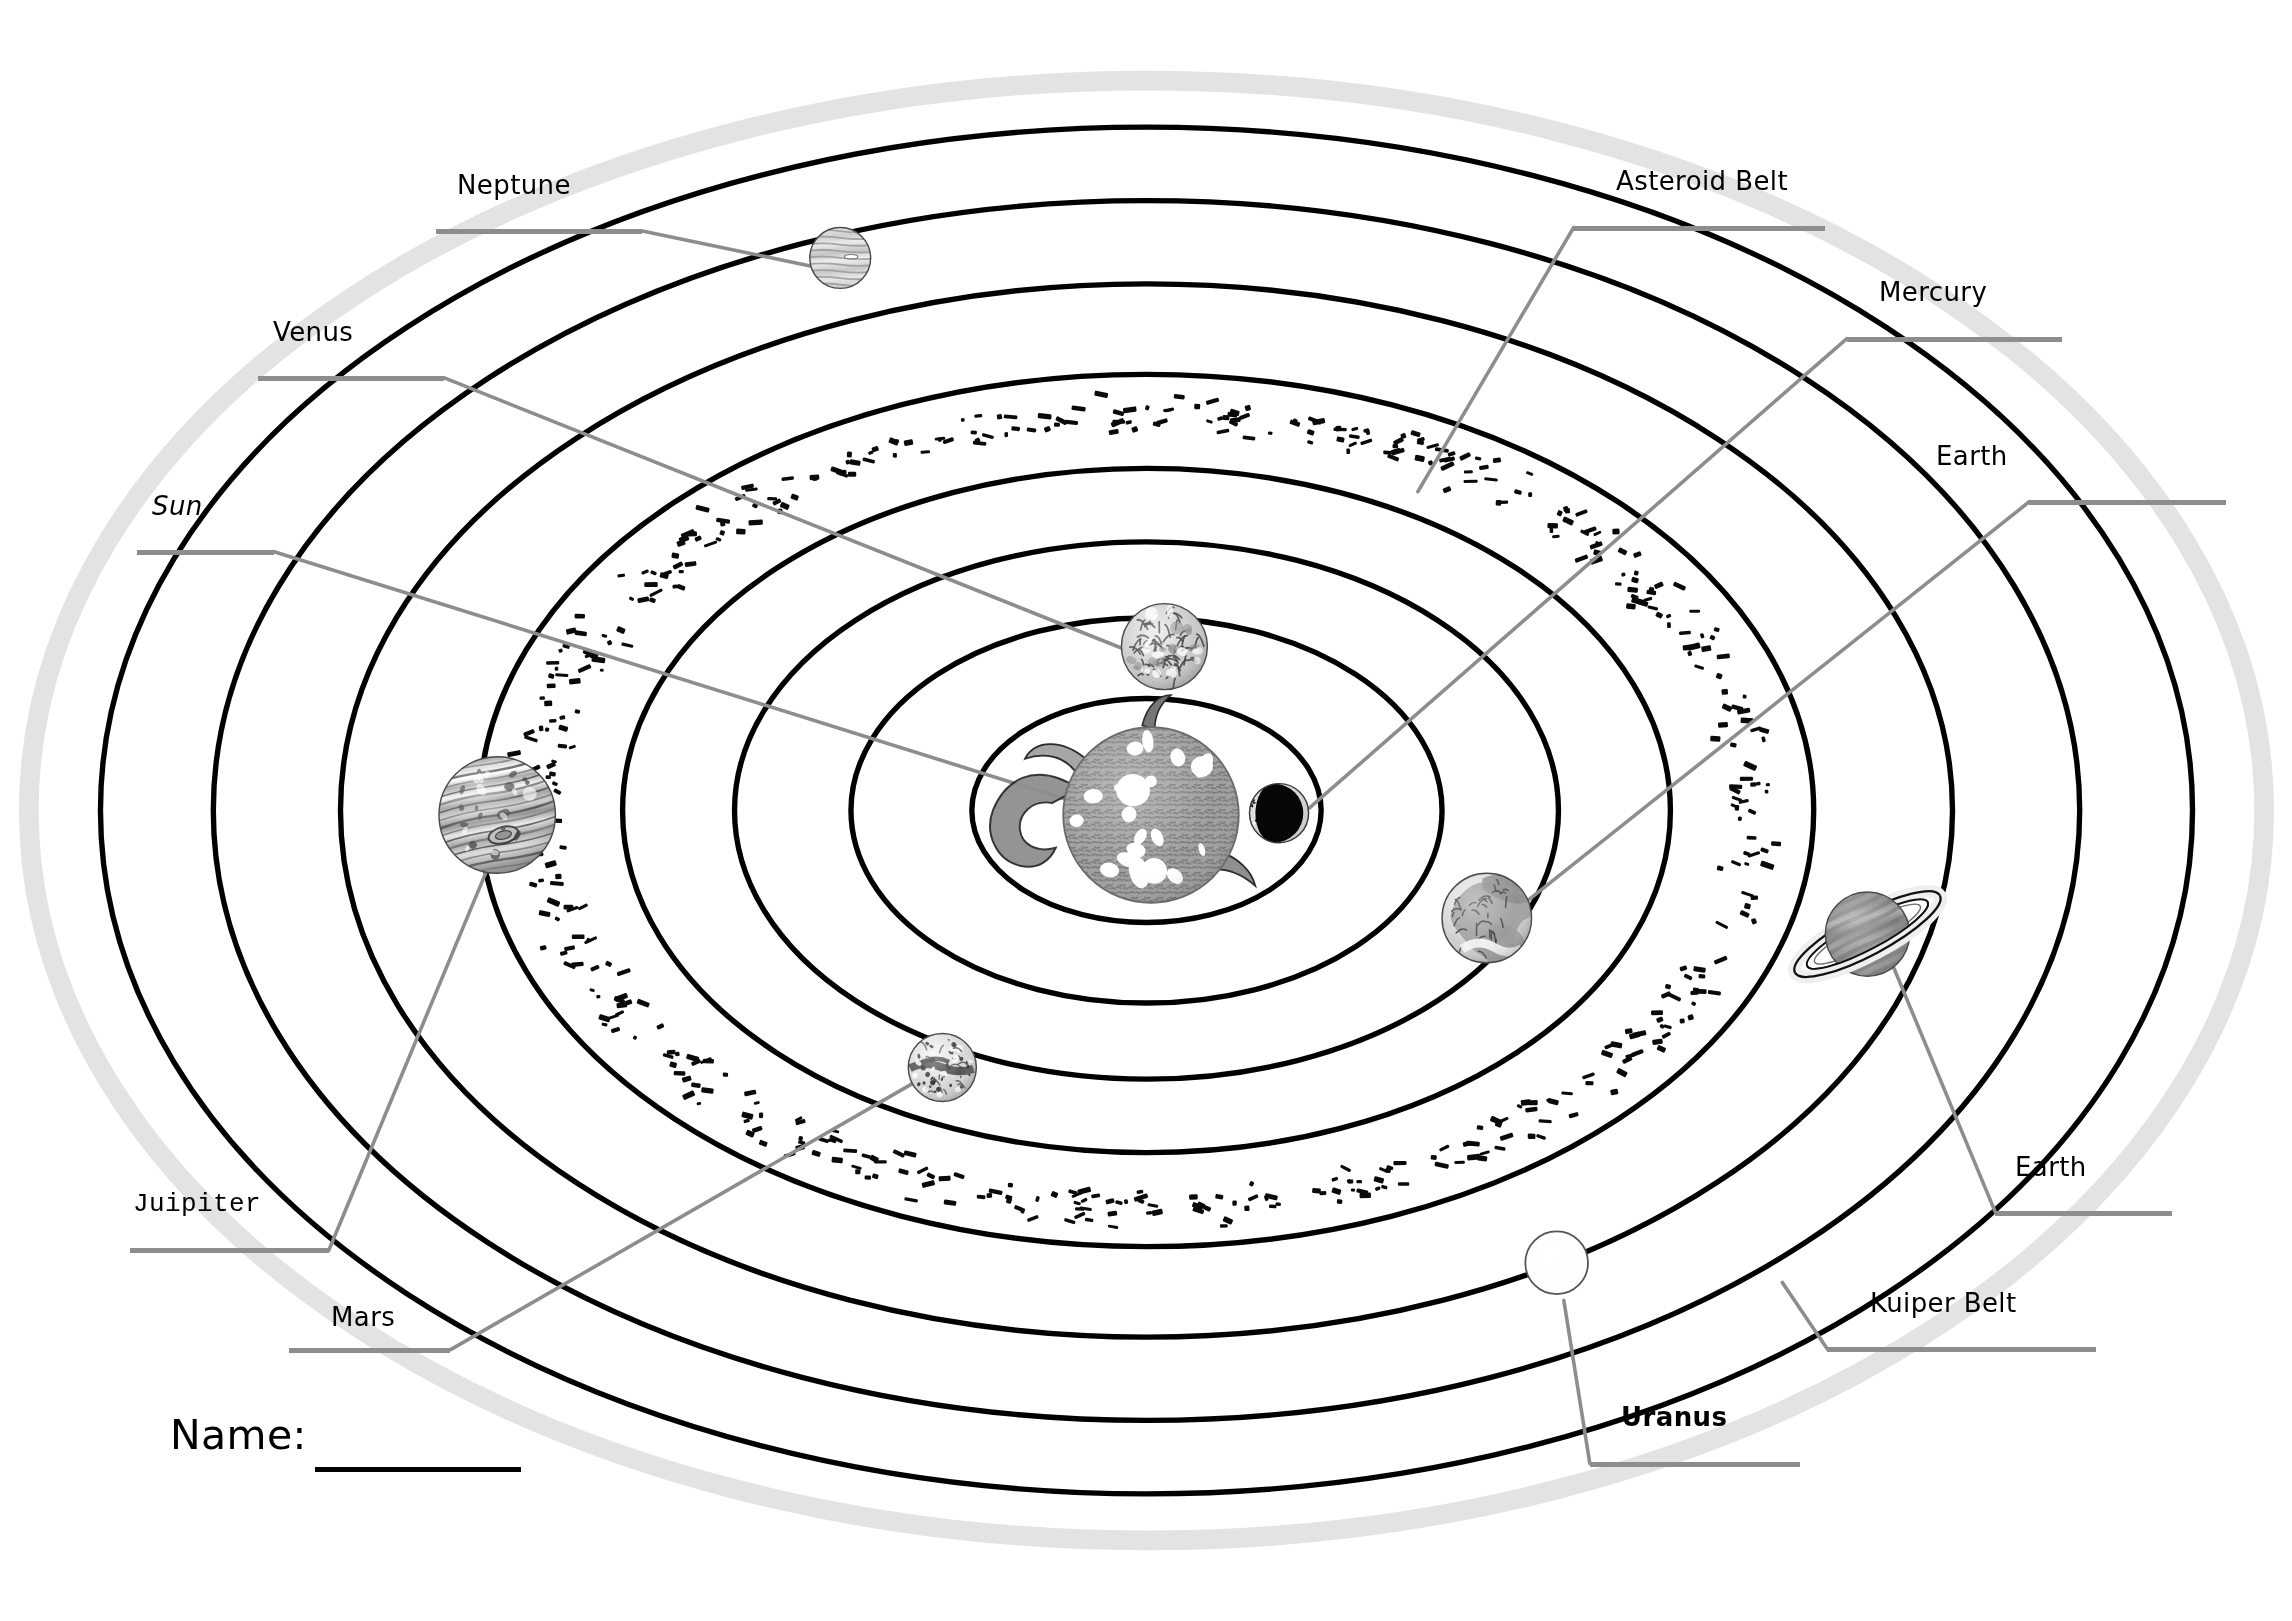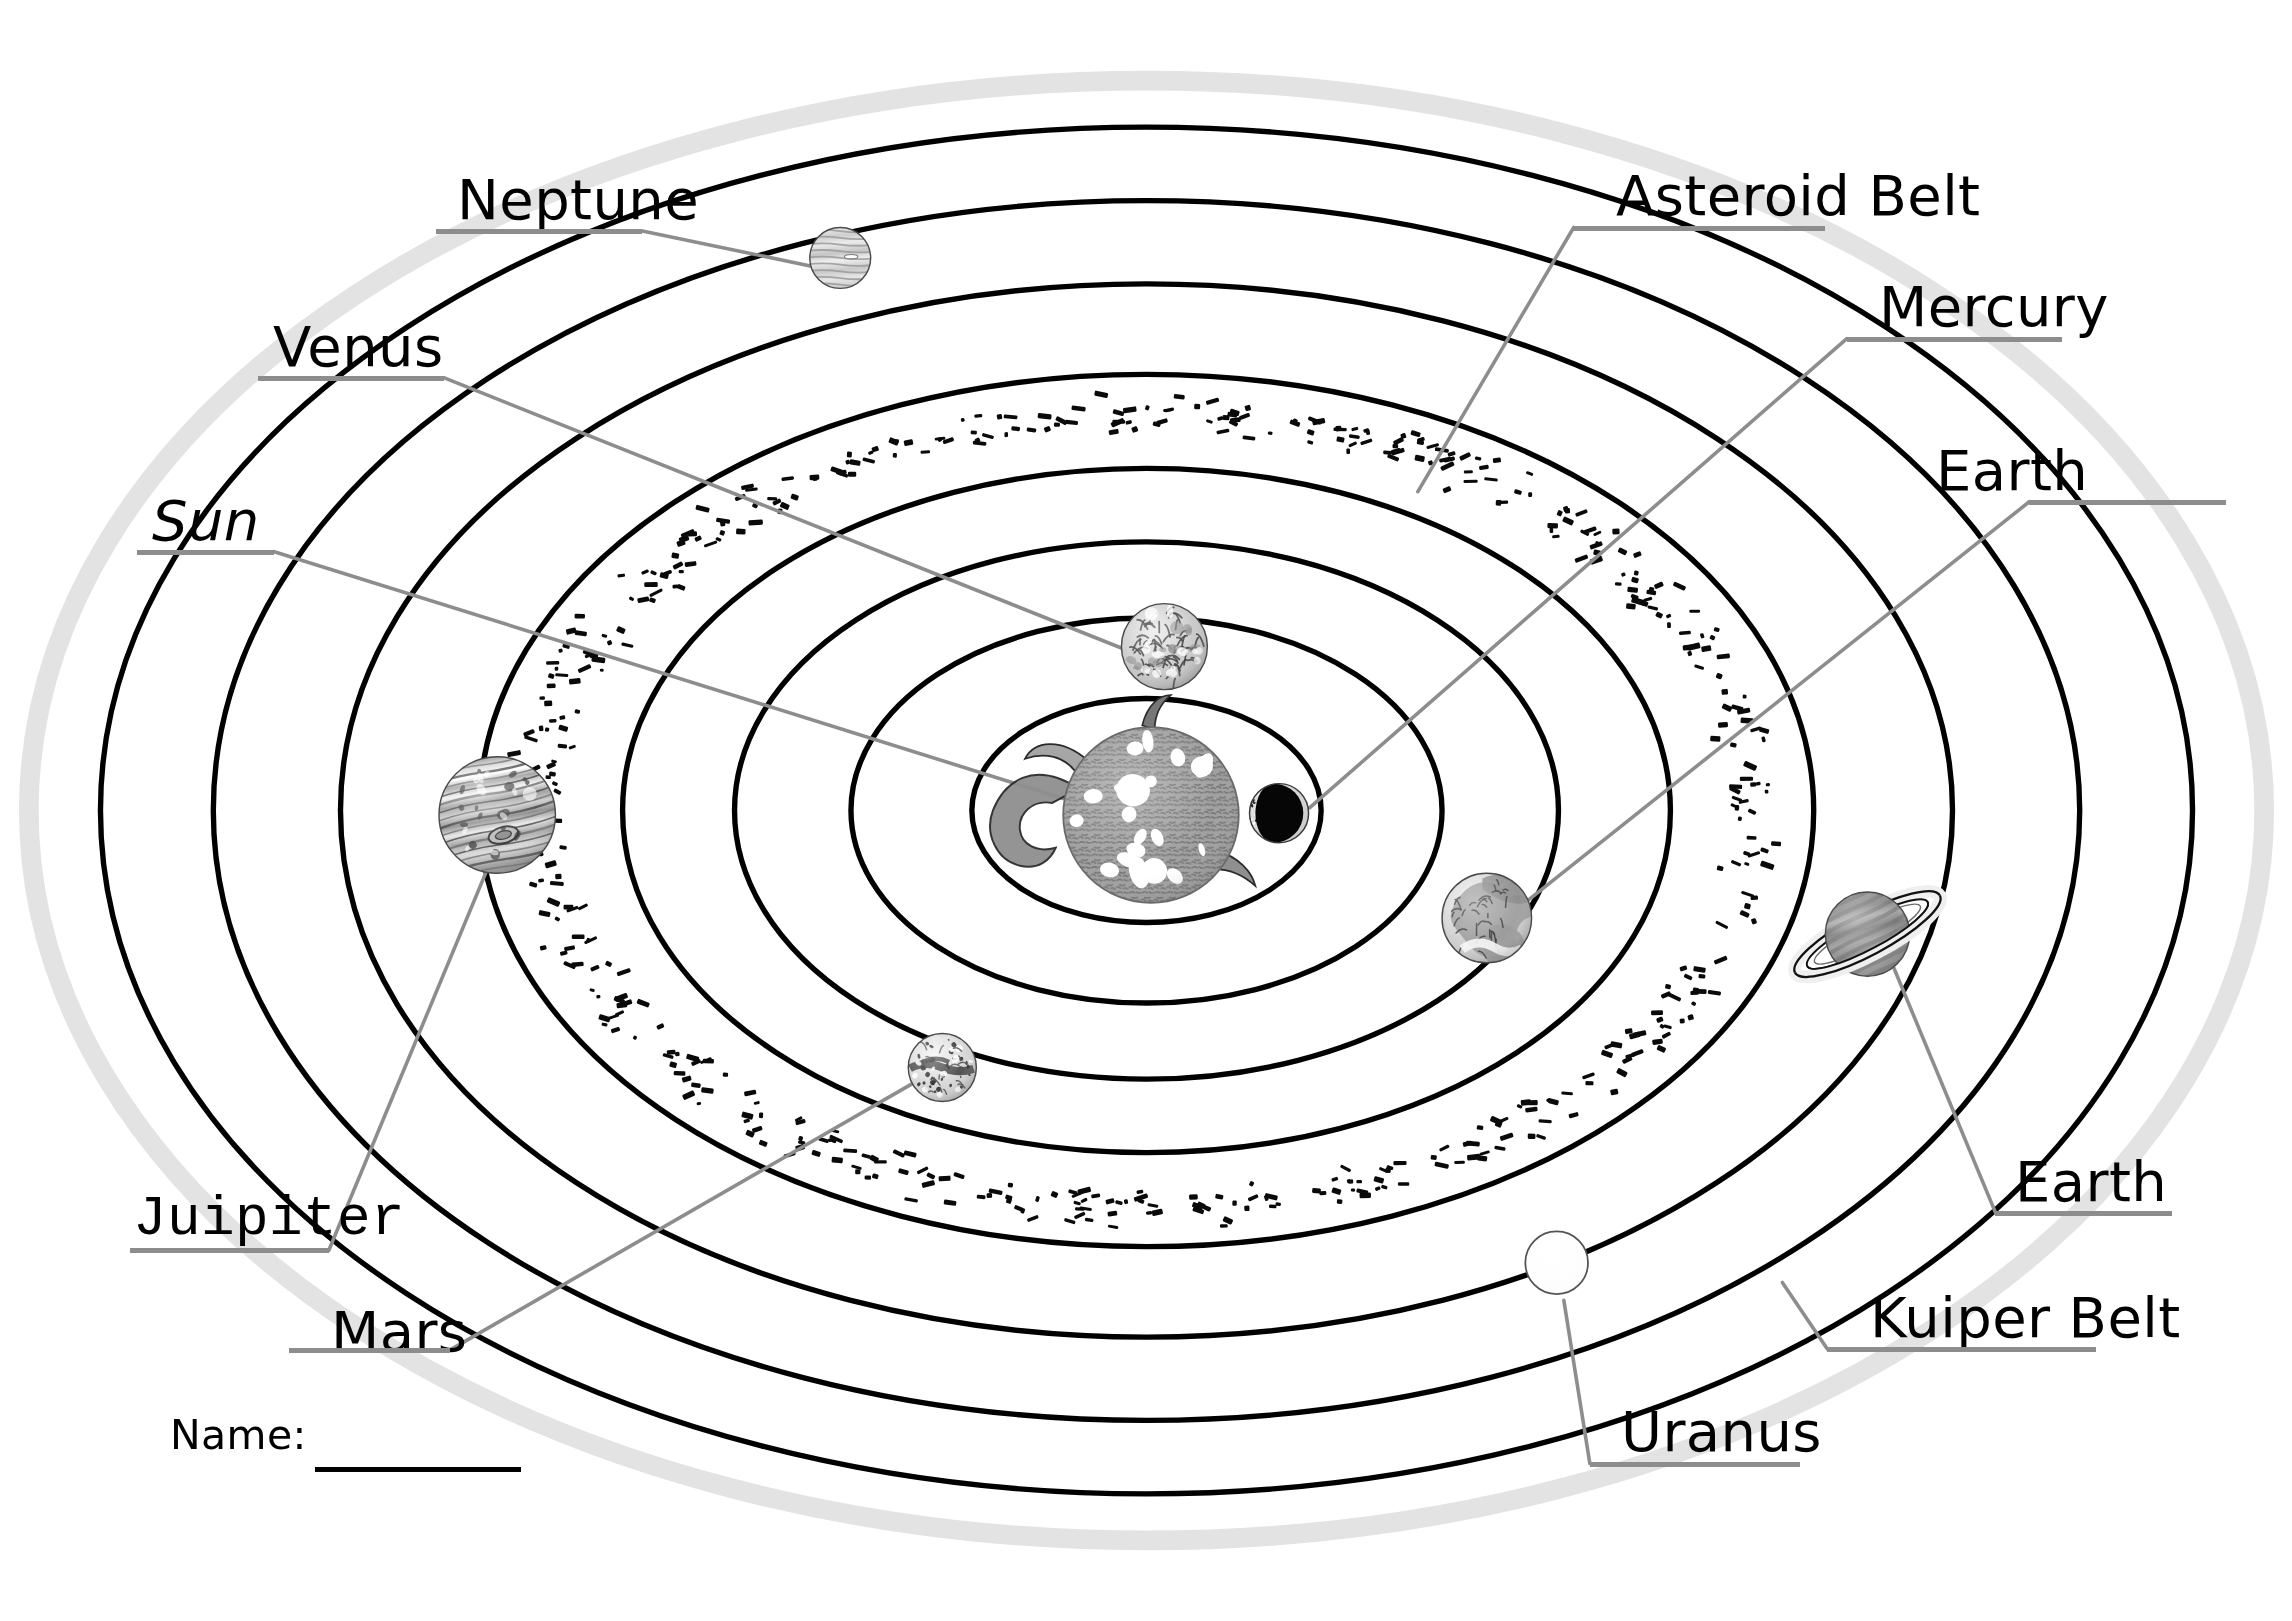--- a/index.html
+++ b/index.html
@@ -7,21 +7,21 @@
   body{
     width:2293px;height:1621px;
     font-family:"DejaVu Sans","Liberation Sans",sans-serif;
     overflow:hidden;position:relative;
   }
   #sheet{position:absolute;inset:0;width:2293px;height:1621px;}
   svg#diagram{position:absolute;left:0;top:0;width:2293px;height:1621px;display:block;}
   .lbl{
     position:absolute;
     font-family:"DejaVu Sans","Liberation Sans",sans-serif;
-    font-size:56px;
+    font-size:26px;
     color:#000;
     white-space:nowrap;
     letter-spacing:0.4px;
     line-height:1;
   }
   .lbl-name{font-size:41px;}
   .rule{
     position:absolute;
     height:4.5px;background:#8d8d8d;
   }
@@ -1146,21 +1146,21 @@
       <div class="lbl" style="left: 1616px; top: 168px;">Asteroid Belt</div>
       <div class="rule" style="left: 1574px; top: 226px; width: 251px;"></div>
       <div class="lbl" style="left: 1879px; top: 279px;">Mercury</div>
       <div class="rule" style="left: 1847px; top: 337px; width: 215px;"></div>
       <div class="lbl" style="left: 1936px; top: 443px;">Earth</div>
       <div class="rule" style="left: 2029px; top: 500px; width: 197px;"></div>
       <div class="lbl" style="left: 2015px; top: 1154px;">Earth</div>
       <div class="rule" style="left: 1995px; top: 1211px; width: 177px;"></div>
       <div class="lbl" style="left: 1870px; top: 1290px;">Kuiper Belt</div>
       <div class="rule" style="left: 1827px; top: 1347px; width: 269px;"></div>
-      <div class="lbl" style="left: 1621px; top: 1404px;">Uranus</div>
+      <div class="lbl" style="left: 1621px; top: 1404px; font-weight: bold;">Uranus</div>
       <div class="rule" style="left: 1590px; top: 1462px; width: 210px;"></div>
     </div>
 
   <div class="lbl lbl-name" id="name-label" style="left:170px;top:1415px;">Name:</div>
   <div class="rule rule-dark" id="name-rule" style="left:315px;top:1467px;width:206px;"></div>
 
 </div>
 
 
 </body></html>

